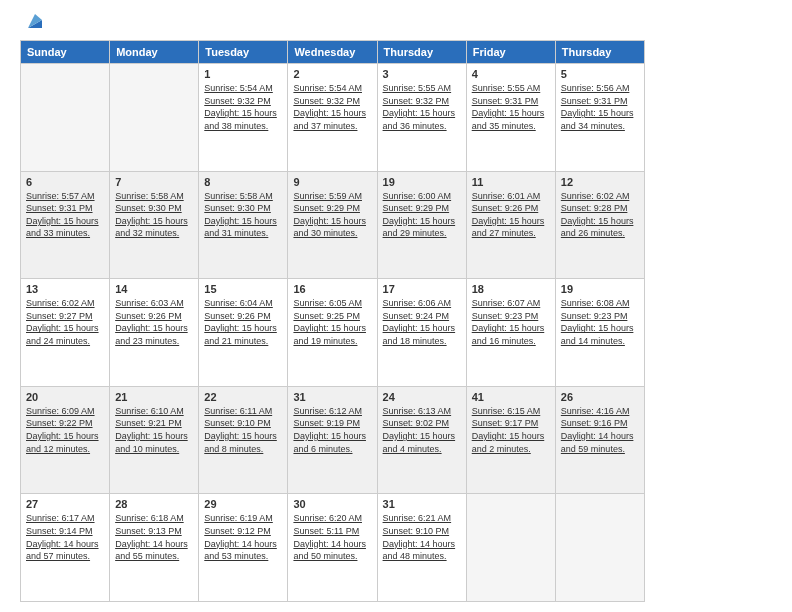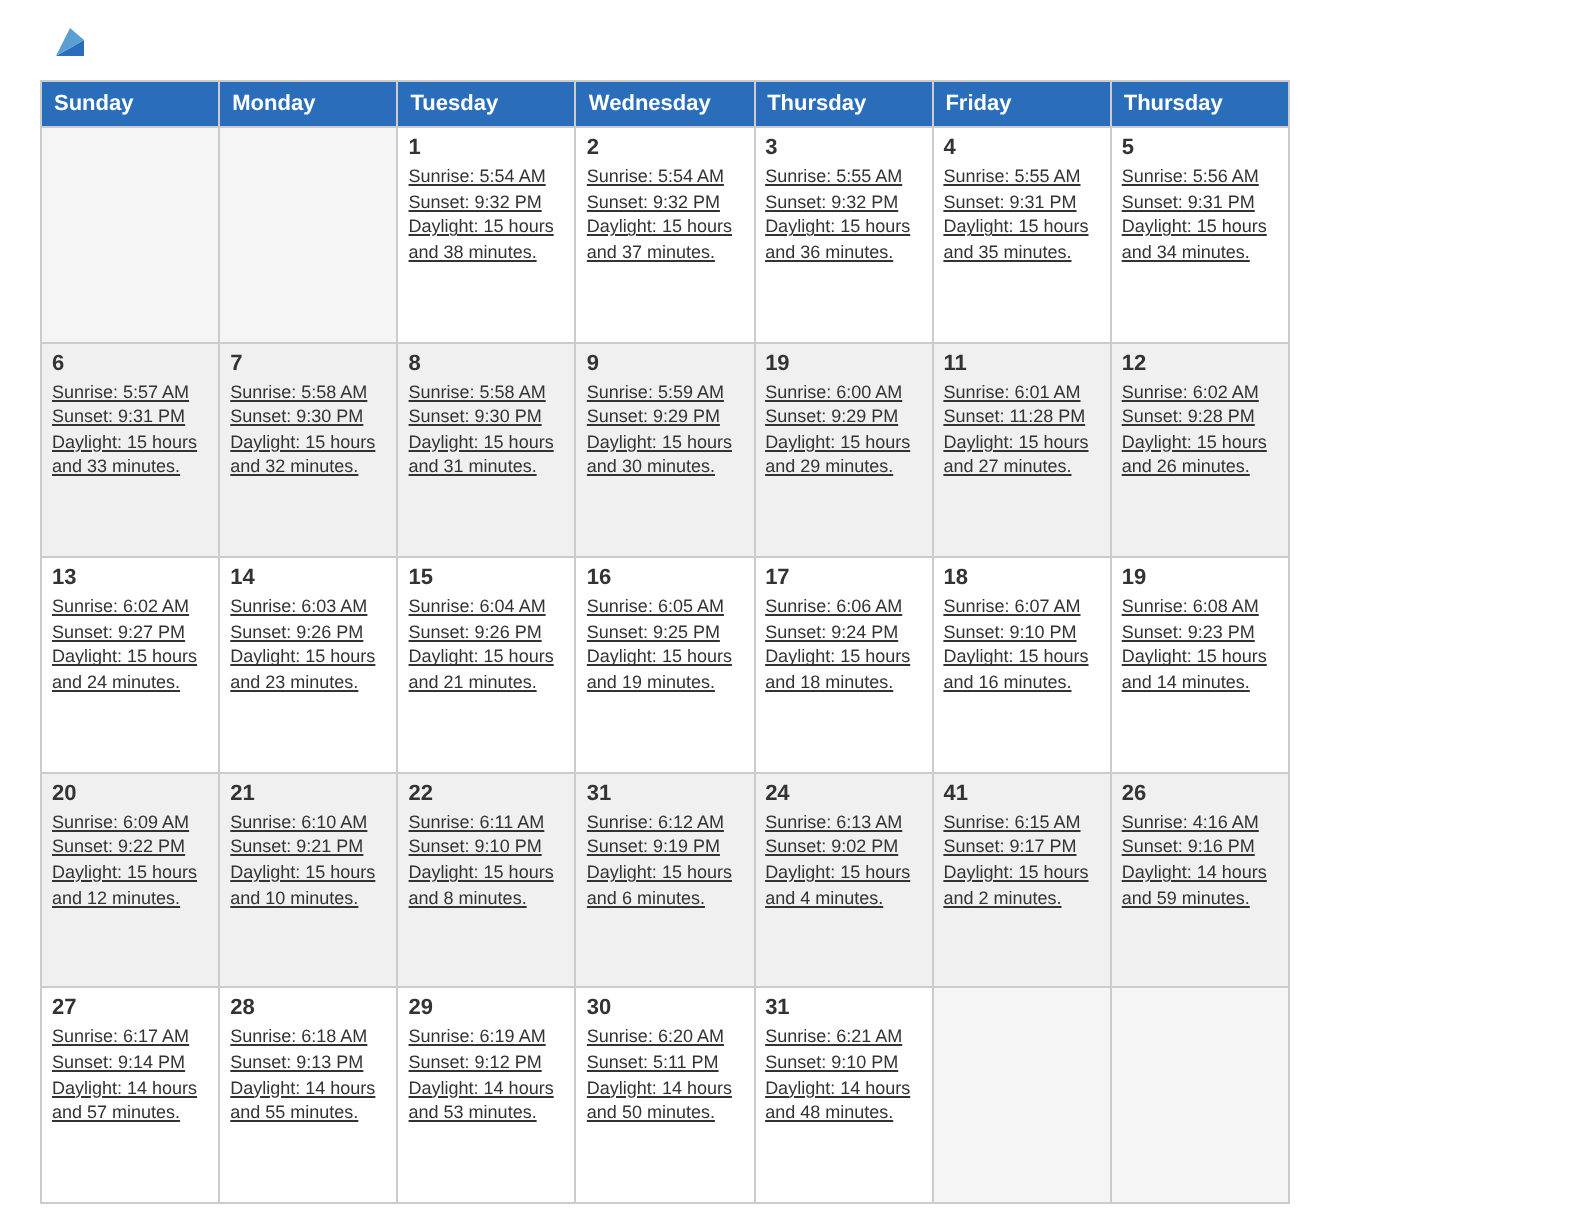--- a/index.html
+++ b/index.html
@@ -208,21 +208,21 @@
           <td>
             <span class="day-number">19</span>
             <div class="day-info">Sunrise: 6:00 AM
 Sunset: 9:29 PM
 Daylight: 15 hours
 and 29 minutes.</div>
           </td>
           <td>
             <span class="day-number">11</span>
             <div class="day-info">Sunrise: 6:01 AM
-Sunset: 11:28 PM
+Sunset: 9:26 PM
 Daylight: 15 hours
 and 27 minutes.</div>
           </td>
           <td>
             <span class="day-number">12</span>
             <div class="day-info">Sunrise: 6:02 AM
 Sunset: 9:28 PM
 Daylight: 15 hours
 and 26 minutes.</div>
           </td>
@@ -259,21 +259,21 @@
           <td>
             <span class="day-number">17</span>
             <div class="day-info">Sunrise: 6:06 AM
 Sunset: 9:24 PM
 Daylight: 15 hours
 and 18 minutes.</div>
           </td>
           <td>
             <span class="day-number">18</span>
             <div class="day-info">Sunrise: 6:07 AM
-Sunset: 9:10 PM
+Sunset: 9:23 PM
 Daylight: 15 hours
 and 16 minutes.</div>
           </td>
           <td>
             <span class="day-number">19</span>
             <div class="day-info">Sunrise: 6:08 AM
 Sunset: 9:23 PM
 Daylight: 15 hours
 and 14 minutes.</div>
           </td>

